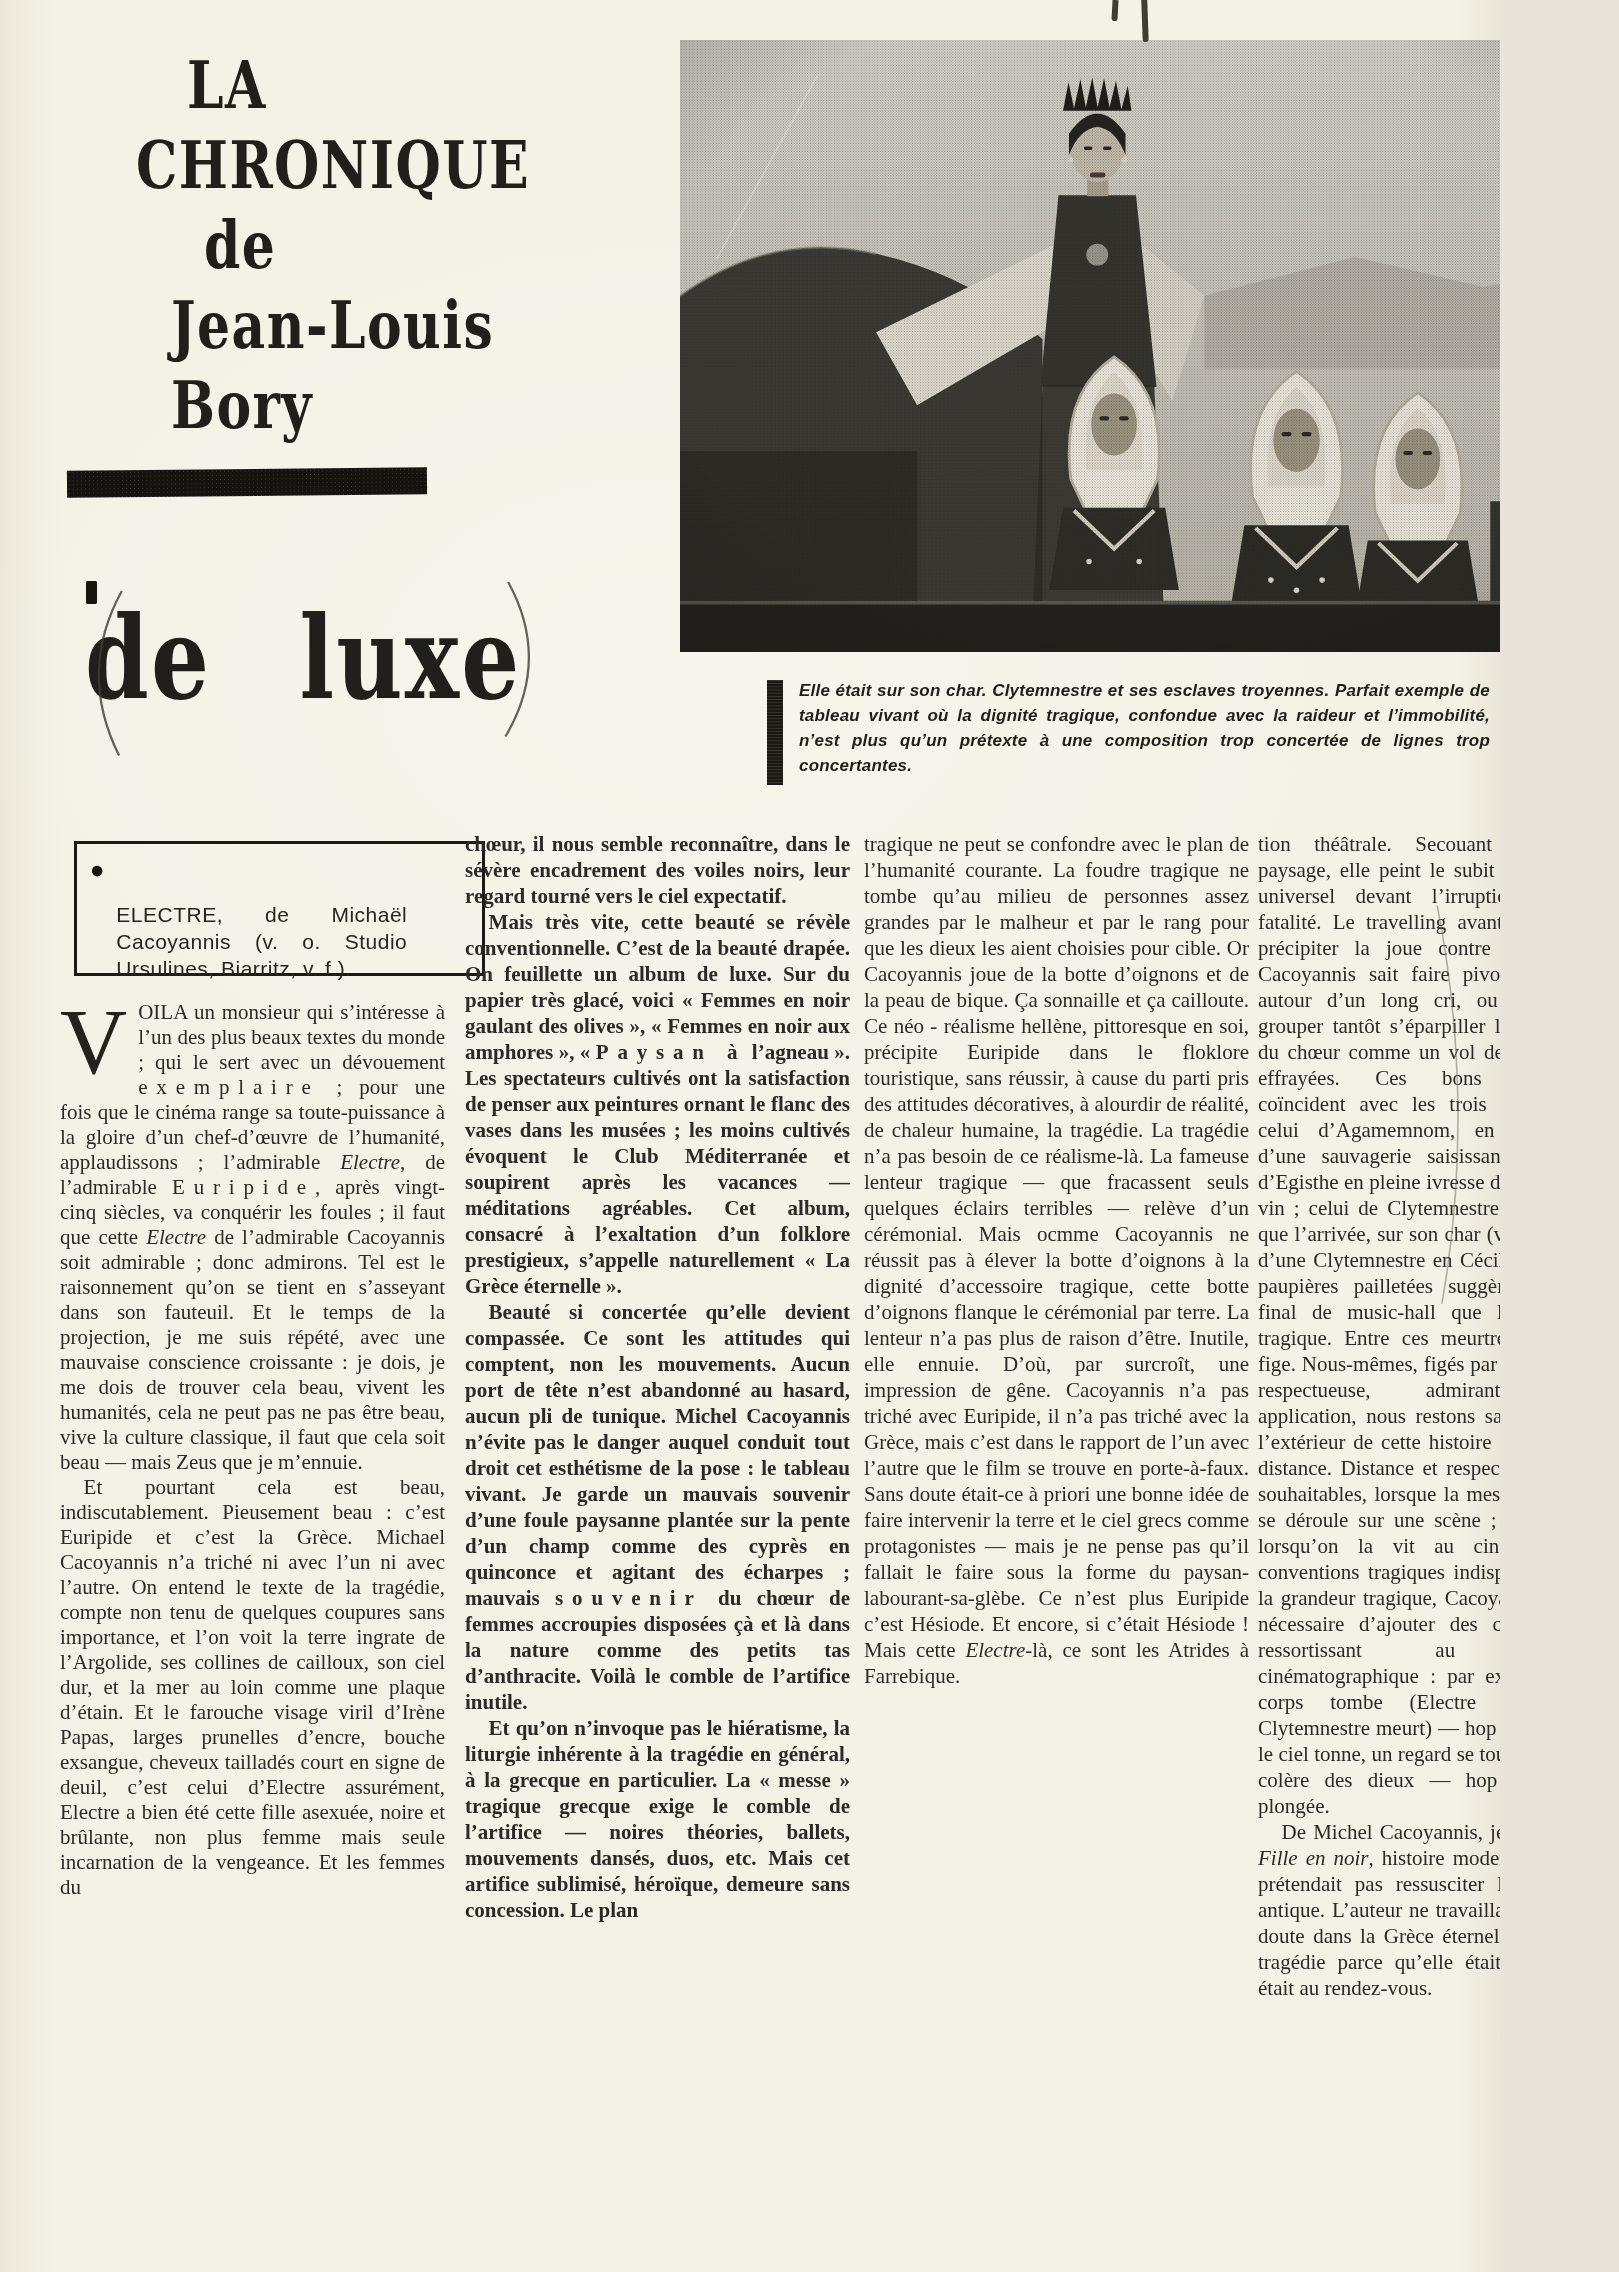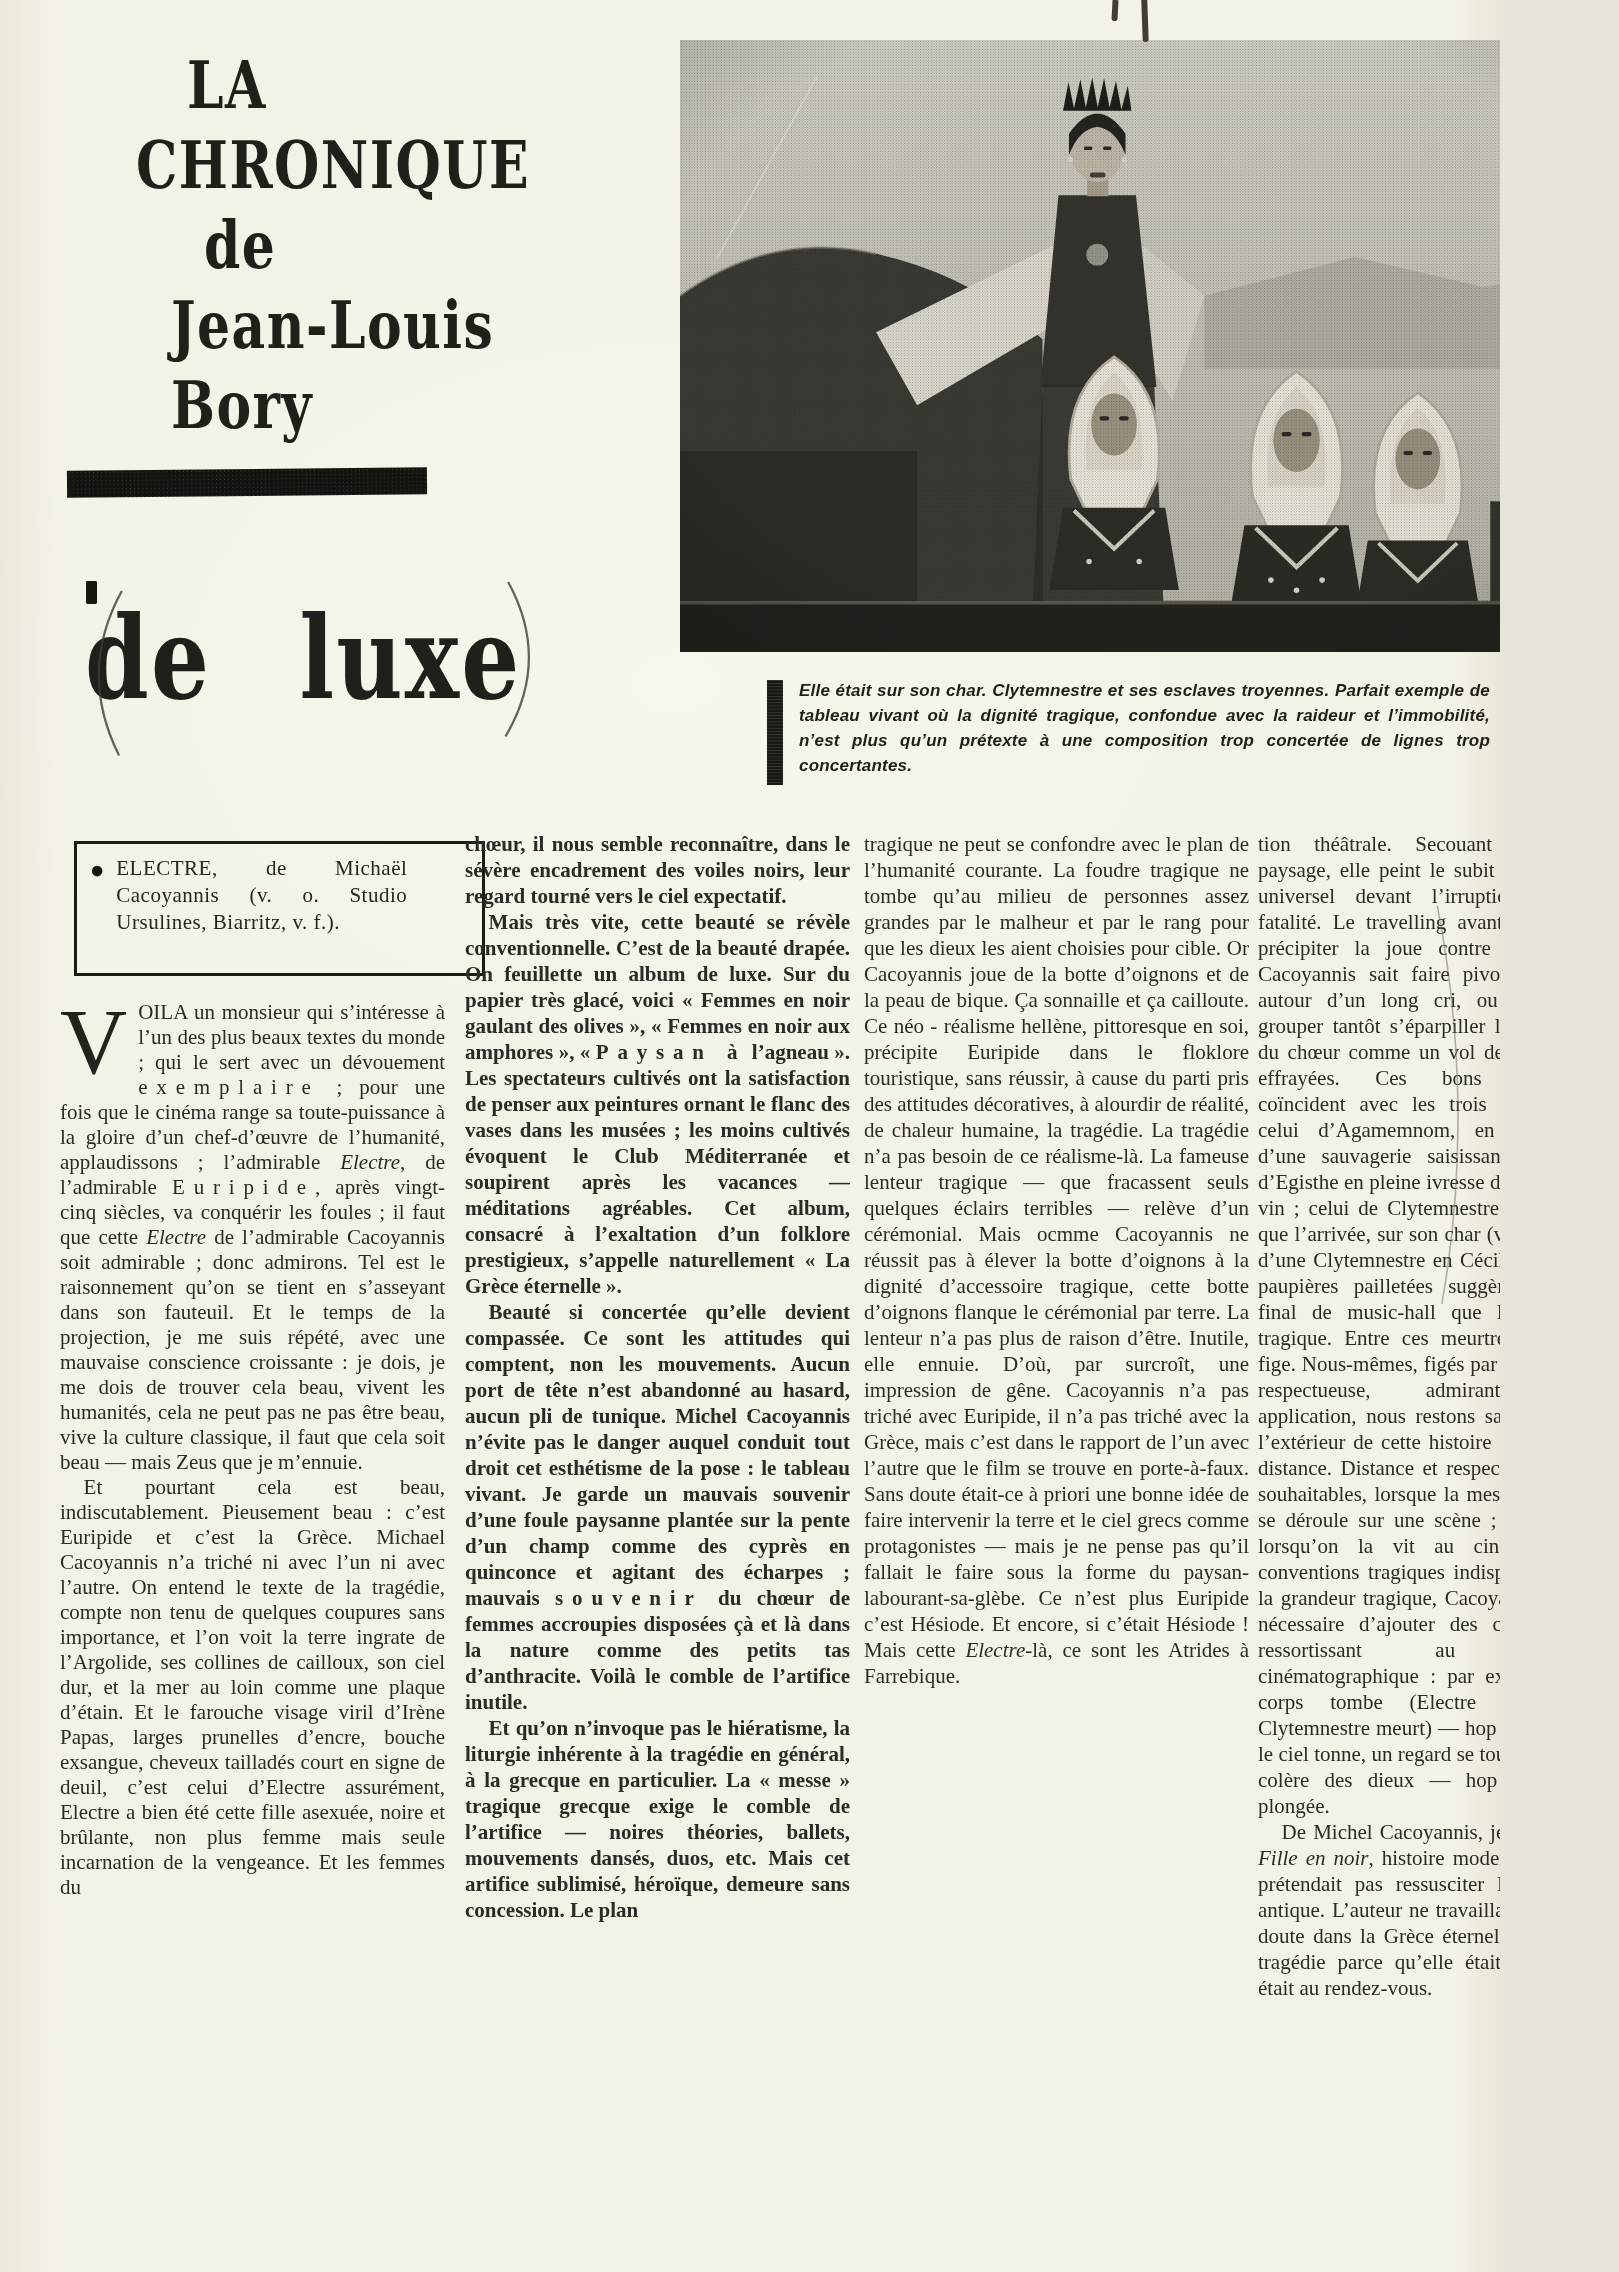--- a/index.html
+++ b/index.html
@@ -35,22 +35,22 @@
   
   .caption-bar{position:absolute;left:767px;top:680px;width:15.5px;height:105px;background:#191813;
                background-image:linear-gradient(rgba(244,241,231,.15) 0.5px, transparent 0.9px);background-size:100% 3.2px;}
   .caption{position:absolute;left:799px;top:678px;width:691px;text-align:justify;color:#1f1e19;
            font-family:"Liberation Sans",sans-serif;font-weight:700;font-style:italic;
            font-size:17px;line-height:25px;letter-spacing:0.2px;}
   
   .film-box{position:absolute;left:74px;top:841px;width:411px;height:135px;box-sizing:border-box;
             border:3.6px solid #1b1a15;display:flex;gap:11.8px;padding:11px 8.2px 8.2px 12.7px;}
   .film-box-bullet{font-size:24.5px;line-height:28px;margin-top:0.9px;color:#17160f;}
-  .film-box-text{font-family:Liberation Serif, serif;font-weight:400;font-size:21px;line-height:27px;
-                 letter-spacing:0.5px;width:291px;text-align:justify;color:#26251f;}
+  .film-box-text{font-family:Liberation Sans, sans-serif;font-weight:400;font-size:21px;line-height:27px;
+                 letter-spacing:0.5px;width:291px;text-align:justify;color:#26251f;margin-top:46px;}
   
   .col{position:absolute;top:831px;height:1442px;width:385px;overflow:hidden;
        font-family:"Liberation Serif",serif;font-size:21px;line-height:26px;text-align:justify;color:#2b2a26;}
   #col-0{left:60px;top:1000px;height:1273px;line-height:25px;}
   #col-1{left:465px;font-weight:bold;}
   #col-2{left:864px;width:385px;font-family:Liberation Serif, serif;}
   #col-3{left:1258px;width:336px;}
   .para{margin:0;text-indent:23.6px;}
   .para.noindent{text-indent:0;}
   .col i{font-style:italic;}

